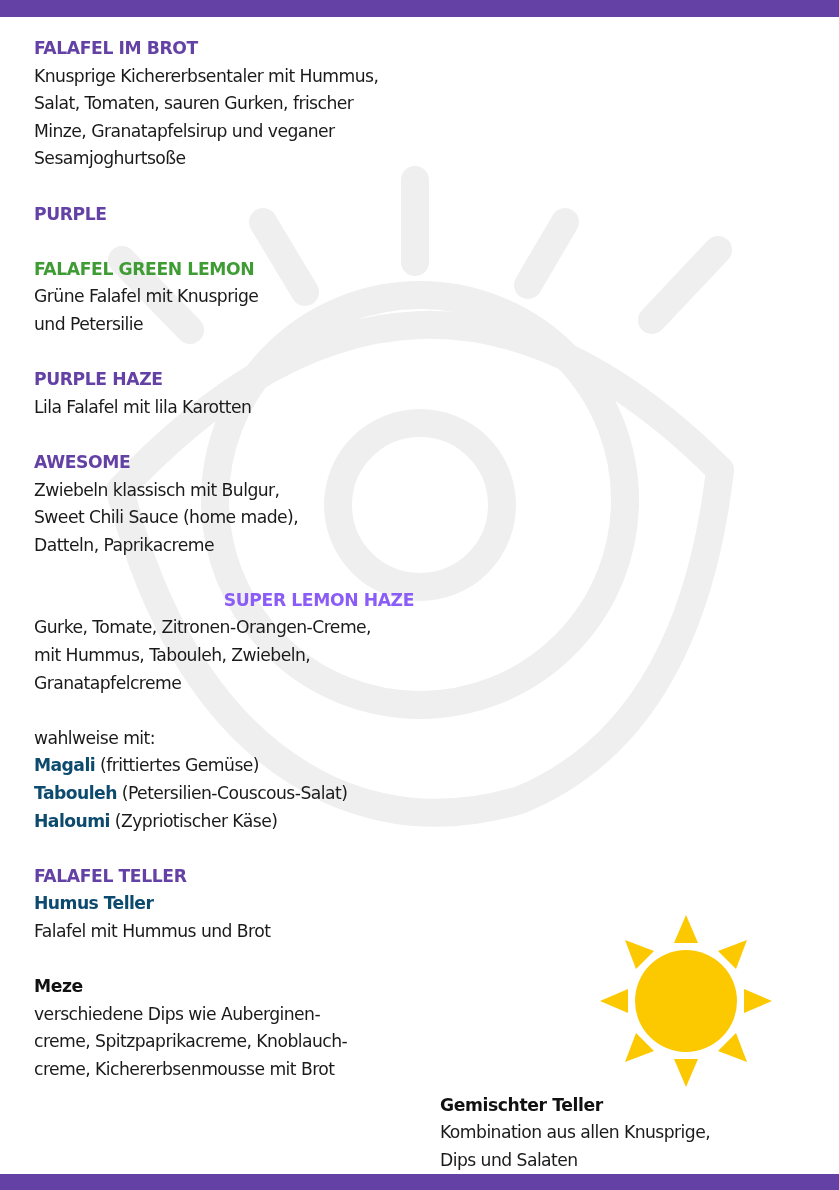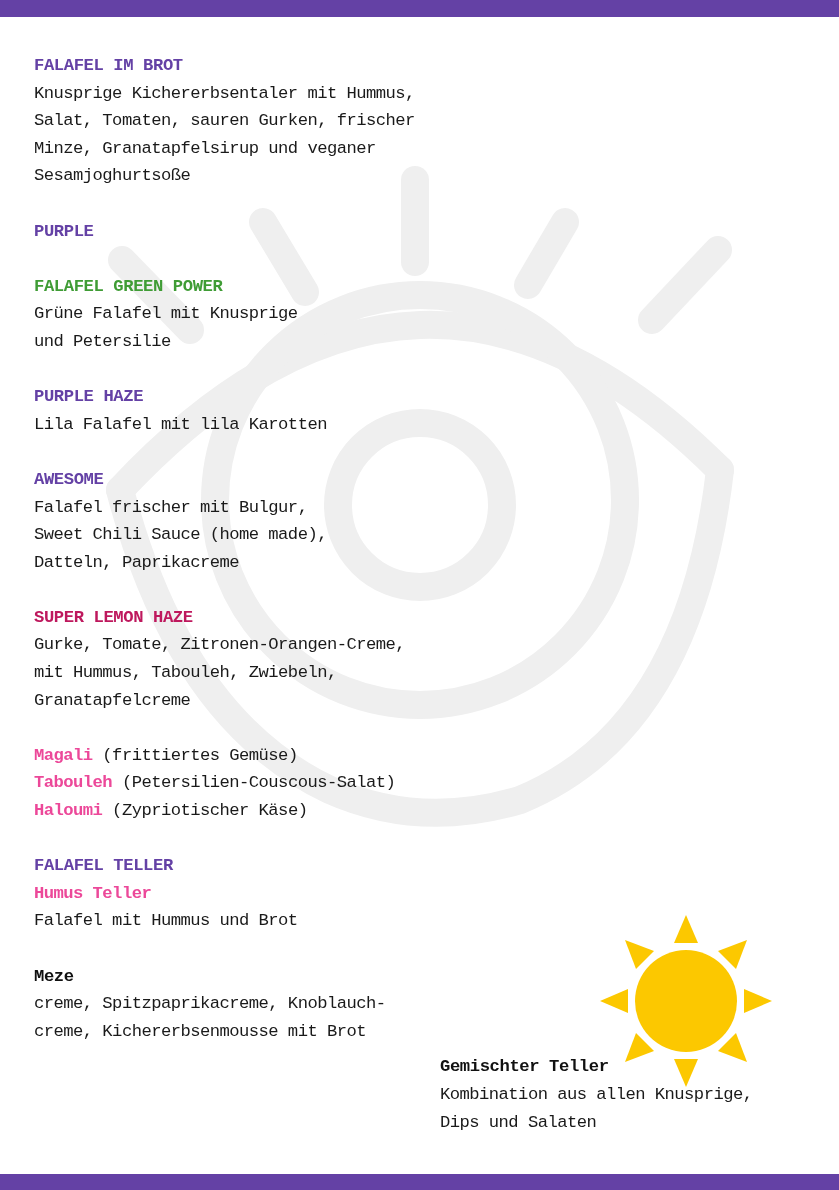--- a/index.html
+++ b/index.html
@@ -6,30 +6,30 @@
   body {
     width: 839px; height: 1190px; position: relative; overflow: hidden;
     background: #ffffff;
     font-family: "DejaVu Sans", sans-serif;
     color: #1a1a1a;
   }
   .bar-top { position: absolute; left: 0; top: 0; width: 839px; height: 17px; background: #6441a5; }
   .bar-bottom { position: absolute; left: 0; top: 1174px; width: 839px; height: 16px; background: #6441a5; }
   .watermark { position: absolute; left: 0; top: 0; width: 839px; height: 1190px; pointer-events: none; }
   .sun { position: absolute; left: 598px; top: 913px; width: 176px; height: 176px; }
-  .col { position: absolute; top: 52px; font-size: 17.2px; line-height: 27.6px; letter-spacing: -0.55px; font-family: Liberation Mono, monospace; }
+  .col { position: absolute; top: 35px; font-size: 17.2px; line-height: 27.6px; letter-spacing: -0.55px; }
   .col.left { left: 34px; width: 380px; }
   .col.right { left: 440px; width: 390px; }
   .block { margin-bottom: 27.6px; }
   .block.tight { margin-bottom: 8px; }
   .h { font-weight: bold; color: #6441a5; letter-spacing: -0.4px; }
   .h.green { color: #3f9c35; }
-  .h.yellow { color: #be185d; }
+  .h.yellow { color: #8b5cf6; text-align: right; }
   .h.black { color: #111; }
-  .b { font-weight: bold; color: #ec4899; }
+  .b { font-weight: bold; color: #0c4a6e; }
   .line { display: block; white-space: nowrap; }
   .txt { position: relative; z-index: 2; }
 </style>
 </head>
 <body>
 
 <div class="bar-top"></div>
 
 <svg class="watermark" viewBox="0 0 839 1190">
   <g fill="none" stroke="#efefef" stroke-width="28" stroke-linecap="round">
@@ -64,52 +64,54 @@
     <span class="line h">FALAFEL IM BROT</span>
     <span class="line">Knusprige Kichererbsentaler mit Hummus,</span>
     <span class="line">Salat, Tomaten, sauren Gurken, frischer</span>
     <span class="line">Minze, Granatapfelsirup und veganer</span>
     <span class="line">Sesamjoghurtsoße</span>
   </div>
   <div class="block">
     <span class="line h">PURPLE</span>
   </div>
   <div class="block">
-    <span class="line h green">FALAFEL GREEN POWER</span>
+    <span class="line h green">FALAFEL GREEN LEMON</span>
     <span class="line">Grüne Falafel mit Knusprige</span>
     <span class="line">und Petersilie</span>
   </div>
   <div class="block">
     <span class="line h">PURPLE HAZE</span>
     <span class="line">Lila Falafel mit lila Karotten</span>
   </div>
   <div class="block">
     <span class="line h">AWESOME</span>
-    <span class="line">Falafel frischer mit Bulgur,</span>
+    <span class="line">Zwiebeln klassisch mit Bulgur,</span>
     <span class="line">Sweet Chili Sauce (home made),</span>
     <span class="line">Datteln, Paprikacreme</span>
   </div>
   <div class="block">
     <span class="line h yellow">SUPER LEMON HAZE</span>
     <span class="line">Gurke, Tomate, Zitronen-Orangen-Creme,</span>
     <span class="line">mit Hummus, Tabouleh, Zwiebeln,</span>
     <span class="line">Granatapfelcreme</span>
   </div>
   <div class="block">
+    <span class="line">wahlweise mit:</span>
     <span class="line"><span class="b">Magali</span><span> (frittiertes Gemüse)</span></span>
     <span class="line"><span class="b">Tabouleh</span><span> (Petersilien-Couscous-Salat)</span></span>
     <span class="line"><span class="b">Haloumi</span><span> (Zypriotischer Käse)</span></span>
   </div>
   <div class="block">
     <span class="line h">FALAFEL TELLER</span>
     <span class="line b">Humus Teller</span>
     <span class="line">Falafel mit Hummus und Brot</span>
   </div>
   <div class="block tight">
     <span class="line h black">Meze</span>
+    <span class="line">verschiedene Dips wie Auberginen-</span>
     <span class="line">creme, Spitzpaprikacreme, Knoblauch-</span>
     <span class="line">creme, Kichererbsenmousse mit Brot</span>
   </div>
 </div>
 
 <div class="col right txt">
   <div class="block">
     <span class="line h black">Gemischter Teller</span>
     <span class="line">Kombination aus allen Knusprige,</span>
     <span class="line">Dips und Salaten</span>

